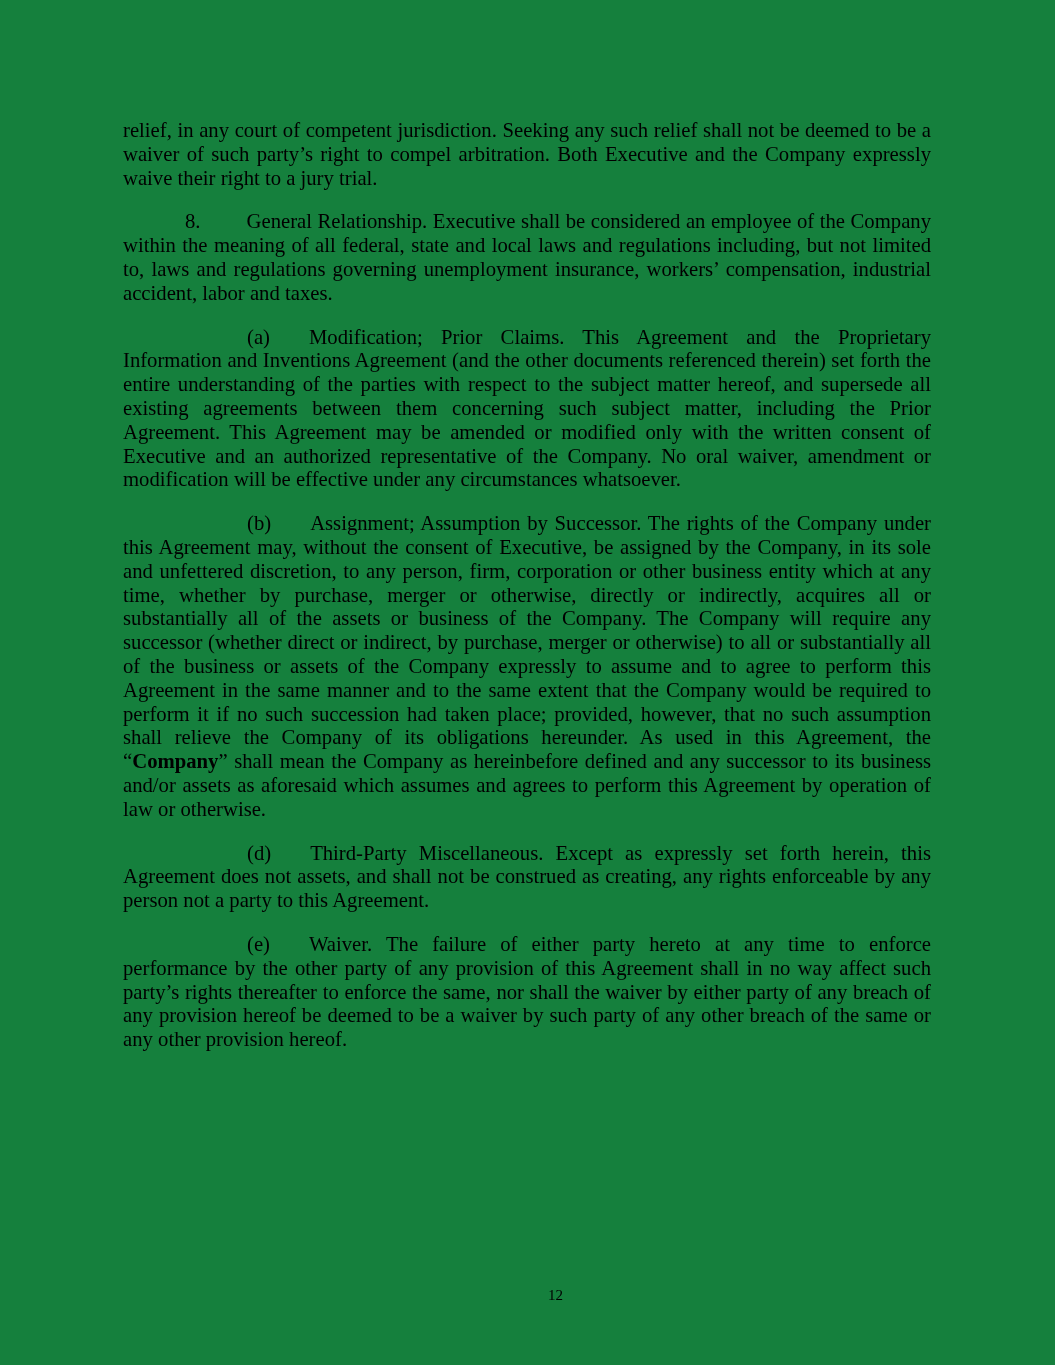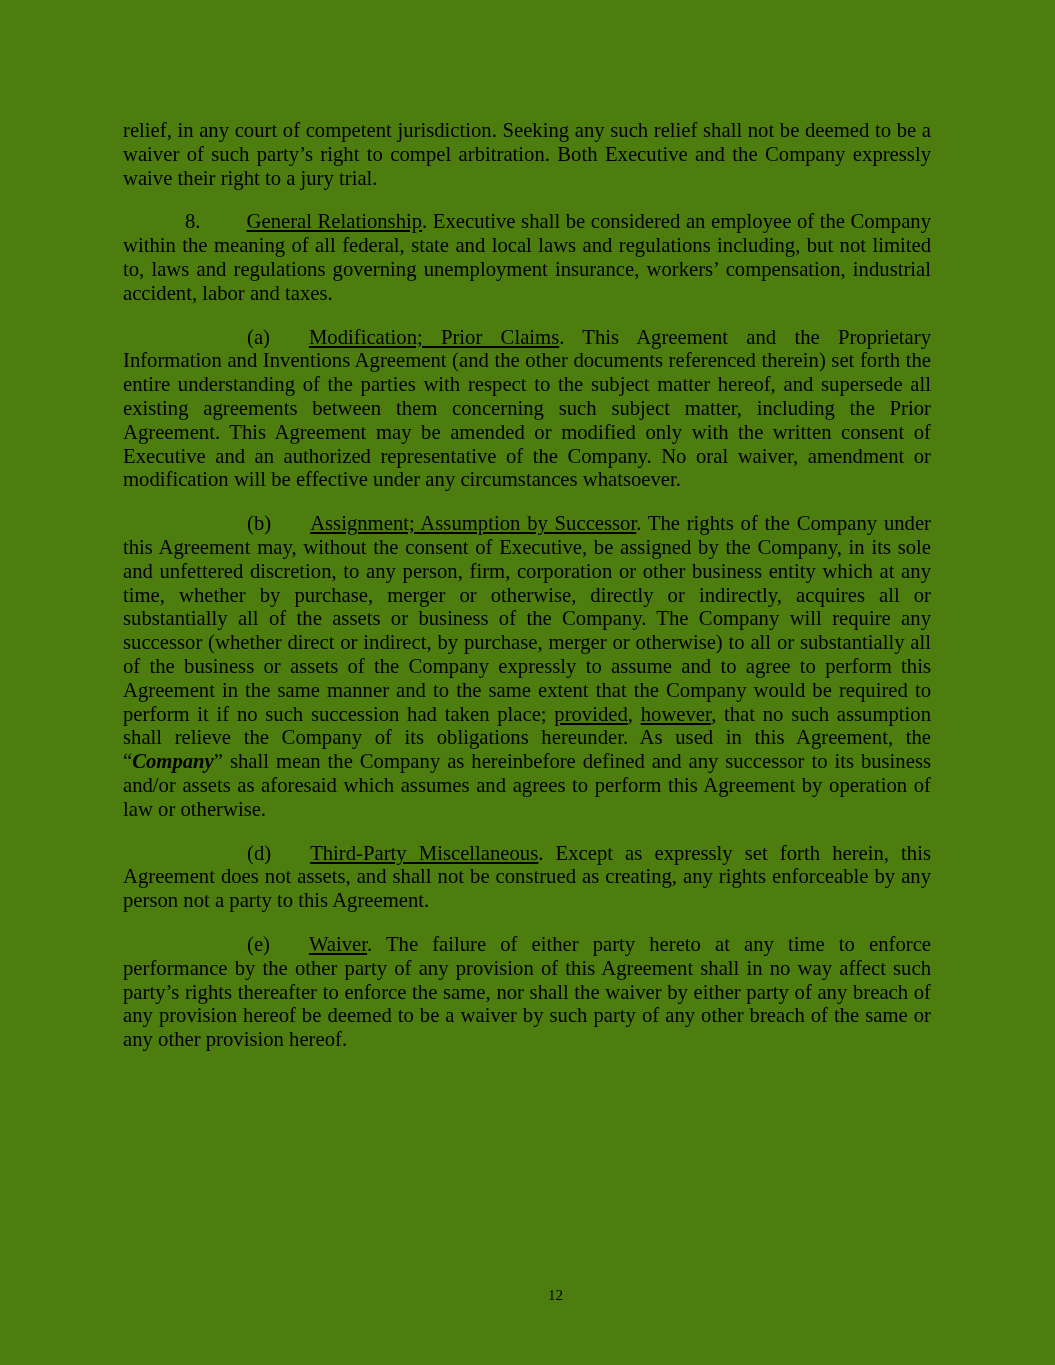--- a/index.html
+++ b/index.html
@@ -8,41 +8,41 @@
     height: 1365px;
     background: #ffffff;
     position: relative;
     font-family: "Liberation Serif", serif;
     color: #000000;
     overflow: hidden;
   }
   .sheet {
     position: absolute;
     inset: 0;
-    background: #4d7c0f;
+    background: #15803d;
   }
   .doc-body {
     position: absolute;
     left: 123px;
     top: 119px;
     width: 808px;
     font-size: 20.7px;
     line-height: 23.8px;
   }
   p.para {
     margin: 0 0 20px 0;
     text-align: justify;
   }
   .indent-half { text-indent: 62px; }
   .indent-full { text-indent: 124px; }
   .tab { display: inline-block; }
   .tab-section { width: 46px; }
   .tab-sub { width: 39px; }
-  .u { text-decoration: underline; text-underline-offset: 2px; }
-  .bi { font-weight: bold; font-style: italic; }
+  .u { text-underline-offset: 2px; }
+  .bi { font-weight: bold; }
   .page-number {
     position: absolute;
     top: 1284px;
     left: 0;
     width: 100%;
     text-align: center;
     font-size: 15px;
     line-height: 23.8px;
     margin-left: 28px;
   }

